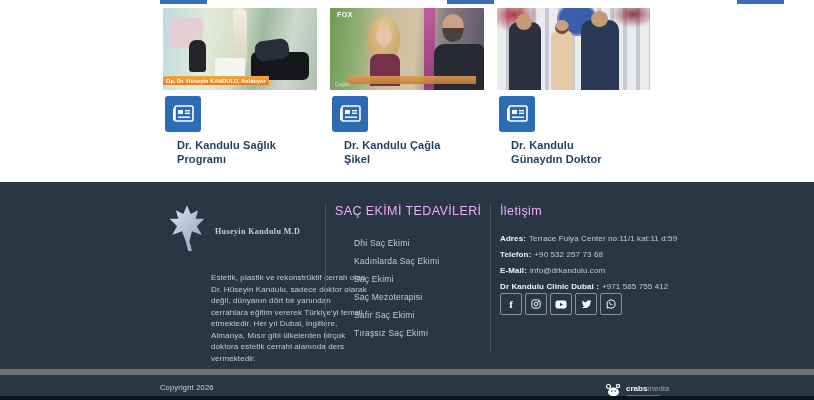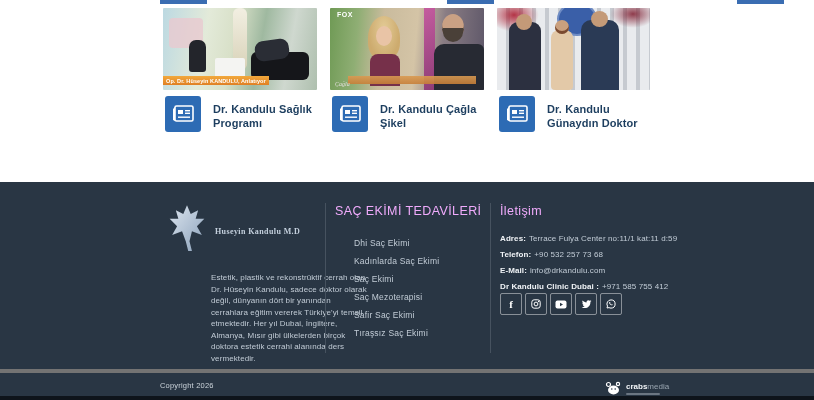--- a/index.html
+++ b/index.html
@@ -9,21 +9,21 @@
     -webkit-font-smoothing:antialiased;
   }
 
   
   .tab-frag{position:absolute;top:0;height:4px;width:47px;background:#3a6db2;}
   .card{position:absolute;top:8px;width:154px;}
   .thumb{
     position:relative;width:154px;height:82px;overflow:hidden;
     border-radius:1px;cursor:pointer;
   }
-  .cap{position:absolute;display:flex;align-items:flex-start;cursor:pointer;}
+  .cap{position:absolute;display:flex;align-items:flex-start;cursor:pointer;flex-direction:column;}
   .cap-icon{
     width:36px;height:36px;background:#2d6bb4;border-radius:3px;
     display:flex;align-items:center;justify-content:center;flex:0 0 36px;
   }
   .cap-label{
     margin-left:12px;margin-top:6px;font-size:11px;font-weight:700;
     color:#1d3e5f;line-height:14px;max-width:104px;letter-spacing:.1px;
   }
   
   .t1-base{position:absolute;inset:0;background:linear-gradient(100deg,#bcd9e2 0%,#e3ead9 28%,#d8e0c8 45%,#9fb9a0 62%,#cfd8cf 80%,#aebfae 100%);}
@@ -79,21 +79,21 @@
   .crow b{color:#f0f3f6;font-weight:700;margin-right:3px;}
   .social{position:absolute;left:500px;top:111px;display:flex;}
   .sbox{
     width:20px;height:20px;border:1px solid rgba(255,255,255,.45);border-radius:2px;
     margin-right:3px;display:flex;align-items:center;justify-content:center;cursor:pointer;
   }
   .sbox svg{display:block;}
   .fb-f{font-family:"Liberation Serif",serif;font-size:11px;font-weight:700;color:#fff;line-height:1;}
 
   
-  .bottombar{position:absolute;left:0;top:369px;width:814px;height:27px;background:#293644;border-top:4px solid #737373;box-sizing:border-box;}
+  .bottombar{position:absolute;left:0;top:369px;width:814px;height:27px;background:#293644;border-top:6px solid #737373;box-sizing:border-box;}
   .copyright{position:absolute;left:160px;top:8px;font-size:7.5px;color:#ccd4db;letter-spacing:.2px;}
   .credit{position:absolute;left:605px;top:8px;display:flex;align-items:center;cursor:pointer;}
   .credit-text{margin-left:4px;}
   .credit-line1{font-size:8px;line-height:8px;}
   .credit-bold{color:#f2f5f8;font-weight:700;}
   .credit-light{color:#9aa6b1;}
   .credit-tag{margin-top:2px;width:34px;height:2px;background:#6b7682;border-radius:1px;}
   .bottomstrip{position:absolute;left:0;top:396px;width:814px;height:4px;background:#0e141b;}
 </style>
 </head>

